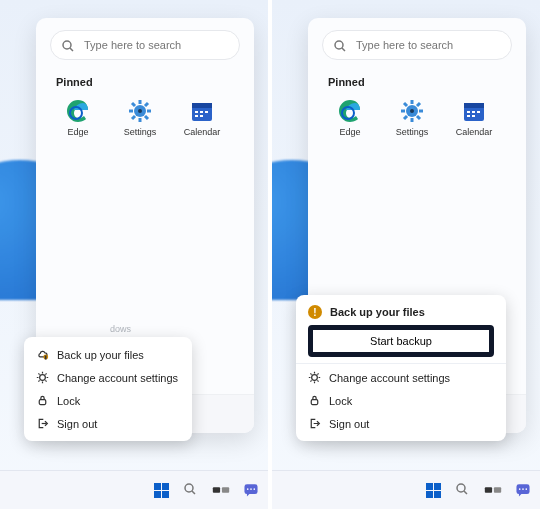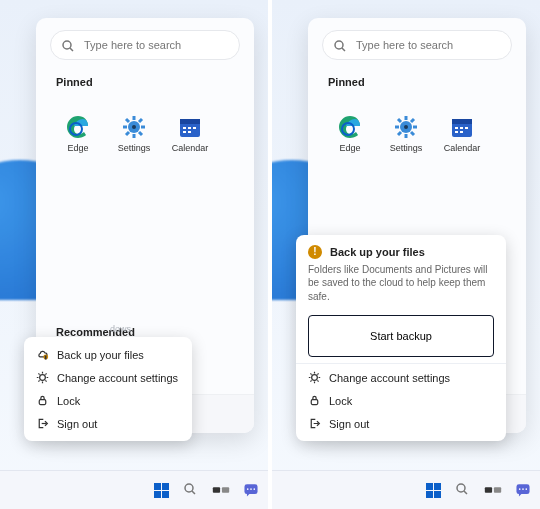--- a/index.html
+++ b/index.html
@@ -3,22 +3,22 @@
 <meta charset="utf-8">
 <style>
   html,body{margin:0;padding:0;width:540px;height:509px;font-family:"Segoe UI",Arial,sans-serif;background:#fff;overflow:hidden}
   .canvas{display:flex;width:540px;height:509px}
   .pane{position:relative;width:270px;height:509px;background:linear-gradient(180deg,#e9f0fa 0%,#f5f9fe 100%);overflow:hidden}
   .pane.left{border-right:4px solid #fff}
   .hill{position:absolute;left:-60px;top:160px;width:160px;height:140px;background:radial-gradient(circle at 30% 30%,#2a8de8,#0b5fc9);border-radius:60% 60% 40% 40%;filter:blur(1px);opacity:.9;z-index:0}
   .start{position:absolute;left:36px;top:18px;width:218px;height:415px;background:#fbfcfe;border-radius:10px;box-shadow:0 8px 24px rgba(0,0,0,.12);z-index:1;display:flex;flex-direction:column;padding:12px 14px;box-sizing:border-box}
   .search{display:flex;align-items:center;gap:8px;background:#fff;border:1px solid #e6e8ec;border-radius:16px;height:28px;padding:0 10px;margin-bottom:14px}
   .search input{border:none;outline:none;font-size:11px;color:#555;flex:1;background:transparent}
-  .section-title{font-size:11px;font-weight:600;color:#222;margin:2px 0 26px 6px}
-  .pinned{display:flex;gap:12px;margin-left:6px}
+  .section-title{font-size:11px;font-weight:600;color:#222;margin:2px 0 10px 6px}
+  .pinned{display:flex;gap:18px;margin-left:6px}
   .app{display:flex;flex-direction:column;align-items:center;gap:3px;width:44px}
   .app .icon{width:26px;height:26px;display:flex;align-items:center;justify-content:center}
   .app .lbl{font-size:9px;color:#333;text-align:center}
   .spacer{flex:1}
   .userstrip{display:flex;align-items:center;gap:8px;padding:6px 8px;border-top:1px solid #eef0f3;margin:0 -14px -12px -14px;padding:10px 14px;border-radius:0 0 10px 10px;background:#f6f7fa}
   .avatar{position:relative;width:18px;height:18px;border-radius:50%;background:#cfd4da;display:flex;align-items:center;justify-content:center}
   .avatar svg{width:12px;height:12px;fill:#fff}
   .avatar .badge{position:absolute;top:-3px;right:-3px;width:9px;height:9px;border-radius:50%;background:#d08a00;border:1px solid #f6f7fa}
   .uname{font-size:10px;color:#333;letter-spacing:.5px}
   .taskbar{position:absolute;left:0;right:0;bottom:0;height:38px;background:#f4f6fb;border-top:1px solid #e2e6ef;display:flex;align-items:center;justify-content:flex-end;padding:0 6px;gap:8px;z-index:2}
@@ -30,21 +30,21 @@
   .ctx .item{display:flex;align-items:center;gap:8px;font-size:11px;color:#222;padding:5px 12px}
   .ctx .item svg{width:13px;height:13px;flex:none;stroke:#333;fill:none;stroke-width:1.5}
   
   .recghost{position:absolute;left:110px;top:324px;font-size:9px;color:#b0b5bc;z-index:2}
   
   .popup{position:absolute;left:24px;bottom:68px;width:210px;background:#fff;border-radius:8px;box-shadow:0 4px 16px rgba(0,0,0,.18);z-index:3;padding:0 0 6px 0;overflow:hidden}
   .popup .head{display:flex;align-items:center;gap:8px;padding:10px 12px 2px 12px}
   .bang{width:14px;height:14px;border-radius:50%;background:#d08a00;color:#fff;font-weight:700;font-size:10px;display:flex;align-items:center;justify-content:center;flex:none}
   .popup .title{font-size:11px;font-weight:600;color:#222}
   .popup .body{font-size:10px;color:#666;line-height:1.35;padding:2px 12px 8px 12px}
-  .popup .btn{margin:4px 12px 6px 12px;border:1px solid #0f172a;border-radius:4px;background:#fff;text-align:center;font-size:11px;padding:14px 0}
+  .popup .btn{margin:4px 12px 6px 12px;border:5px solid #0f172a;border-radius:4px;background:#fff;text-align:center;font-size:11px;padding:5px 0}
   .popup .link{text-align:center;font-size:11px;color:#1a6fd1;padding:2px 0 8px 0}
   .popup .sep{height:1px;background:#eceff4;margin:2px 0}
   .popup .item{display:flex;align-items:center;gap:8px;font-size:11px;color:#222;padding:5px 12px}
   .popup .item svg{width:13px;height:13px;flex:none;stroke:#333;fill:none;stroke-width:1.5}
 </style>
 </head>
 <body>
 
 <svg width="0" height="0" style="position:absolute">
   <defs>
@@ -272,21 +272,20 @@
         </span>
         <span class="uname">P C</span>
       </div>
     </div>
 
     <div class="popup">
       <div class="head">
         <span class="bang">!</span>
         <span class="title">Back up your files</span>
       </div>
-      <div class="body">Folders like Documents and Pictures will be saved to the cloud to help keep them safe.</div>
       <div class="btn">Start backup</div>
       <div class="sep"></div>
       <div class="item">
         <svg viewBox="0 0 16 16">
             <use href="#ic-gear"></use>
           </svg>
         <span>Change account settings</span>
       </div>
       <div class="item">
         <svg viewBox="0 0 16 16">

